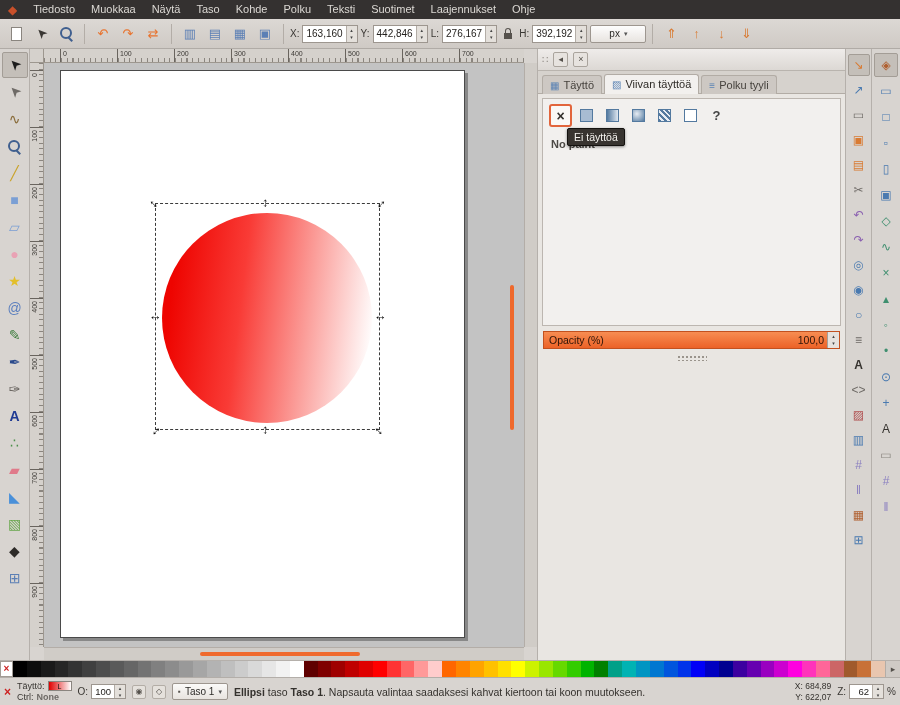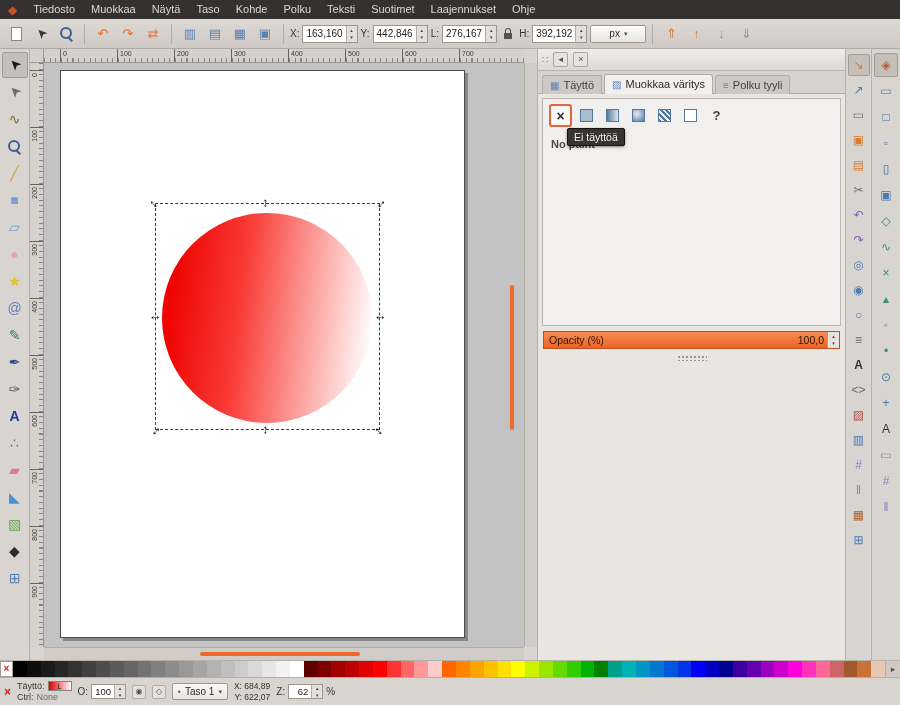--- a/index.html
+++ b/index.html
@@ -120,21 +120,21 @@
   .swatches{flex:1;display:flex;}
   .swatches .swatch{flex:1 1 auto;min-width:4px;}
   .pal-arrow{flex:0 0 15px;background:#cfcac5;border-left:1px solid #b3ada7;color:#55514c;font-size:9px;}
 
   
   #statusbar{position:absolute;left:0;top:677px;width:900px;bottom:0;background:#d8d4d0;border-top:1px solid #b3aea9;display:flex;align-items:center;gap:6px;padding:0 4px;}
   .sb-x{color:#cc2222;font-weight:bold;font-size:12px;line-height:1;}
   .fs-block{display:flex;flex-direction:column;justify-content:center;gap:1px;}
   .fs-row{display:flex;align-items:center;gap:3px;font-size:9px;color:#3a3733;line-height:10px;}
   .fs-swatch{width:24px;height:10px;background:linear-gradient(to right,#e00000,#ffffff);border:1px solid #8a857f;font-size:7px;line-height:9px;text-align:center;color:#111;}
-  .fs-none{color:#6e6a66;font-size:9px;}
+  .fs-none{color:#6e6a66;font-size:9px;font-weight:bold;}
   .o-block{display:flex;align-items:center;gap:3px;}
   .mini-btn{width:14px;height:14px;border:1px solid #b3ada6;background:#e5e1dc;color:#55514c;font-size:8px;line-height:1;display:flex;align-items:center;justify-content:center;border-radius:2px;}
   .layer-dd{height:17px;border:1px solid #9d968f;background:linear-gradient(#fbfaf9,#e8e4df);display:flex;align-items:center;padding:0 5px;gap:4px;font-size:10px;border-radius:2px;white-space:nowrap;}
   .bullet{font-size:8px;color:#55514c;}
   .status-msg{flex:1;font-size:10.5px;color:#34312d;white-space:nowrap;overflow:hidden;text-overflow:ellipsis;}
   .status-msg b{font-weight:bold;}
   .coords-block{text-align:right;font-size:8.5px;line-height:1.2;color:#34312d;white-space:nowrap;}
   .zoom-block{display:flex;align-items:center;gap:3px;}
 </style>
 </head>
@@ -391,21 +391,21 @@
     <button class="dock-btn">◂</button>
     <button class="dock-btn">×</button>
   </div>
   <div class="tabs">
     <div class="tab">
         <span class="tabicon">▦</span>
         <span>Täyttö</span>
       </div>
     <div class="tab active">
         <span class="tabicon">▨</span>
-        <span>Muokkaa väritys</span>
+        <span>Viivan täyttöä</span>
       </div>
     <div class="tab">
         <span class="tabicon">≡</span>
         <span>Polku tyyli</span>
       </div>
   </div>
   <div class="dock-frame">
     <div class="paint-row">
       <button class="paint-btn selected">
           <span class="px">×</span>
@@ -655,20 +655,21 @@
         </span>
       </span>
   </div>
   <button class="mini-btn">◉</button>
   <button class="mini-btn">◇</button>
   <div class="layer-dd">
     <span class="bullet">▪</span>
     <span>Taso 1</span>
     <span class="ddg">▾</span>
   </div>
+  <div class="status-msg"><b>Ellipsi</b><span> taso </span><b>Taso 1</b><span>. Napsauta valintaa saadaksesi kahvat kiertoon tai koon muutokseen.</span></div>
   <div class="coords-block">
     <div><span>X:</span> <span>684,89</span></div>
     <div><span>Y:</span> <span>622,07</span></div>
   </div>
   <div class="zoom-block">
     <span class="flabel">Z:</span>
     <span class="spin small">
         <span class="val">62</span>
         <span class="stepper">
           <i>▴</i>

